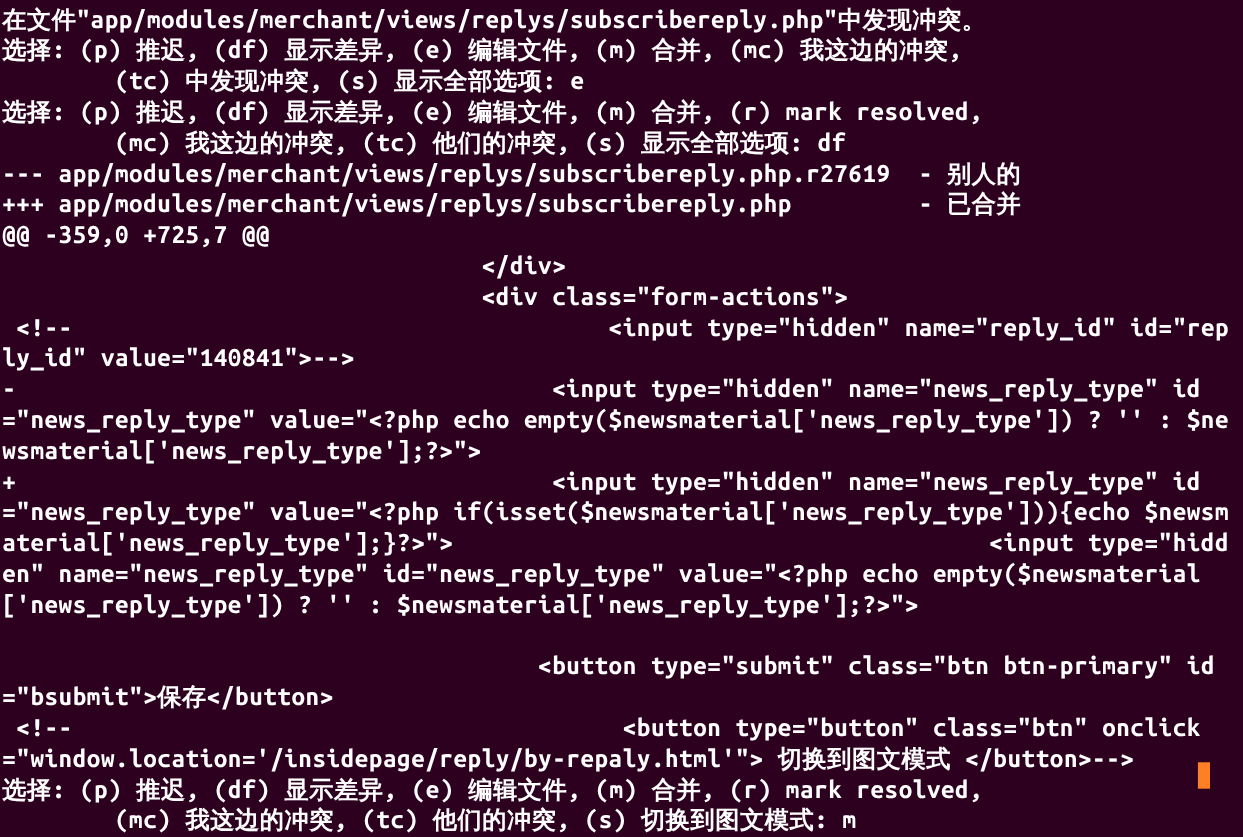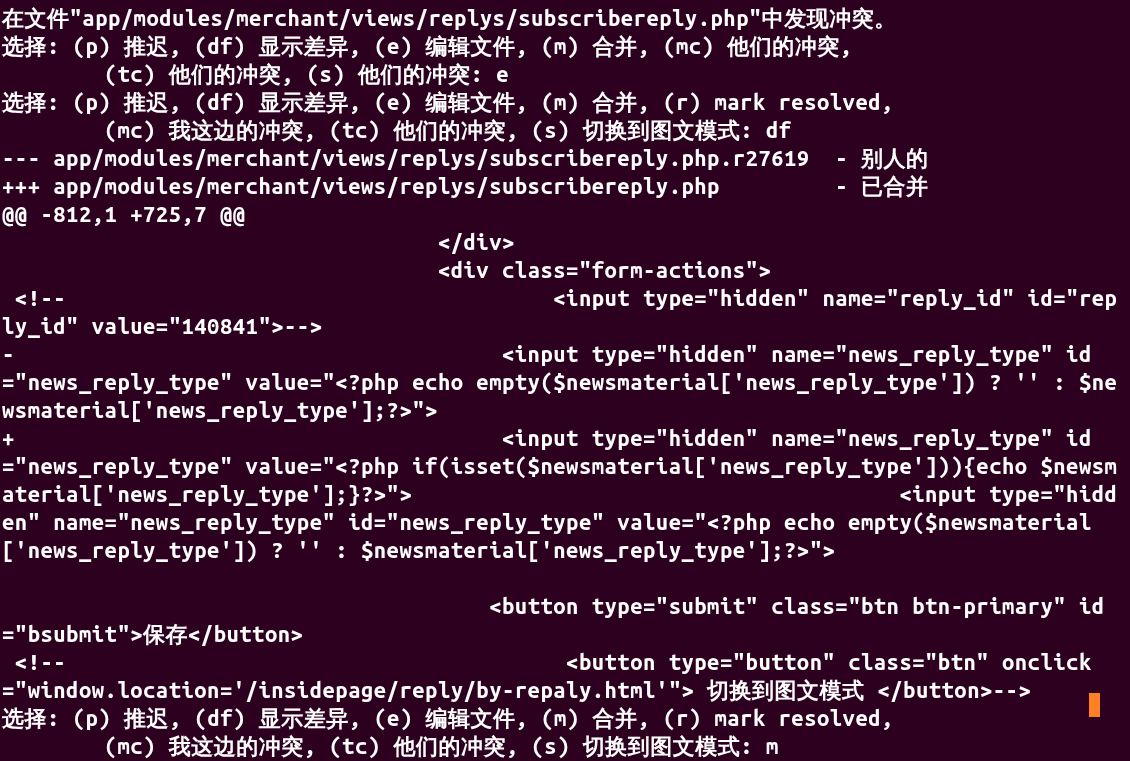--- a/index.html
+++ b/index.html
@@ -31,27 +31,27 @@
     bottom: 44px;
     width: 11px;
     height: 24px;
     background: #ff7f27;
   }
 </style>
 </head>
 <body>
 
 <div class="terminal"><span>在文件"app/modules/merchant/views/replys/subscribereply.php"中发现冲突。</span>
-<span>选择: (p) 推迟, (df) 显示差异, (e) 编辑文件, (m) 合并, (mc) 他们的冲突,</span>
-<span>        (tc) 他们的冲突, (s) 他们的冲突: e</span>
+<span>选择: (p) 推迟, (df) 显示差异, (e) 编辑文件, (m) 合并, (mc) 我这边的冲突,</span>
+<span>        (tc) 中发现冲突, (s) 显示全部选项: e</span>
 <span>选择: (p) 推迟, (df) 显示差异, (e) 编辑文件, (m) 合并, (r) mark resolved,</span>
-<span>        (mc) 我这边的冲突, (tc) 他们的冲突, (s) 切换到图文模式: df</span>
+<span>        (mc) 我这边的冲突, (tc) 他们的冲突, (s) 显示全部选项: df</span>
 <span>--- app/modules/merchant/views/replys/subscribereply.php.r27619  - 别人的</span>
 <span>+++ app/modules/merchant/views/replys/subscribereply.php         - 已合并</span>
-<span>@@ -812,1 +725,7 @@</span>
+<span>@@ -359,0 +725,7 @@</span>
 <span>                                  &lt;/div&gt;</span>
 <span>                                  &lt;div class="form-actions"&gt;</span>
 <span> &lt;!--                                      &lt;input type="hidden" name="reply_id" id="reply_id" value="140841"&gt;--&gt;</span>
 <span>-                                      &lt;input type="hidden" name="news_reply_type" id="news_reply_type" value="&lt;?php echo empty($newsmaterial['news_reply_type']) ? '' : $newsmaterial['news_reply_type'];?&gt;"&gt;</span>
 <span>+                                      &lt;input type="hidden" name="news_reply_type" id="news_reply_type" value="&lt;?php if(isset($newsmaterial['news_reply_type'])){echo $newsmaterial['news_reply_type'];}?&gt;"&gt;                                      &lt;input type="hidden" name="news_reply_type" id="news_reply_type" value="&lt;?php echo empty($newsmaterial['news_reply_type']) ? '' : $newsmaterial['news_reply_type'];?&gt;"&gt;</span>
 <span></span>
 <span>                                      &lt;button type="submit" class="btn btn-primary" id ="bsubmit"&gt;保存&lt;/button&gt;</span>
 <span> &lt;!--                                       &lt;button type="button" class="btn" onclick="window.location='/insidepage/reply/by-repaly.html'"&gt; 切换到图文模式 &lt;/button&gt;--&gt;</span>
 <span>选择: (p) 推迟, (df) 显示差异, (e) 编辑文件, (m) 合并, (r) mark resolved,</span>
 <span>        (mc) 我这边的冲突, (tc) 他们的冲突, (s) 切换到图文模式: m</span><span class="cursor-block"></span></div>

